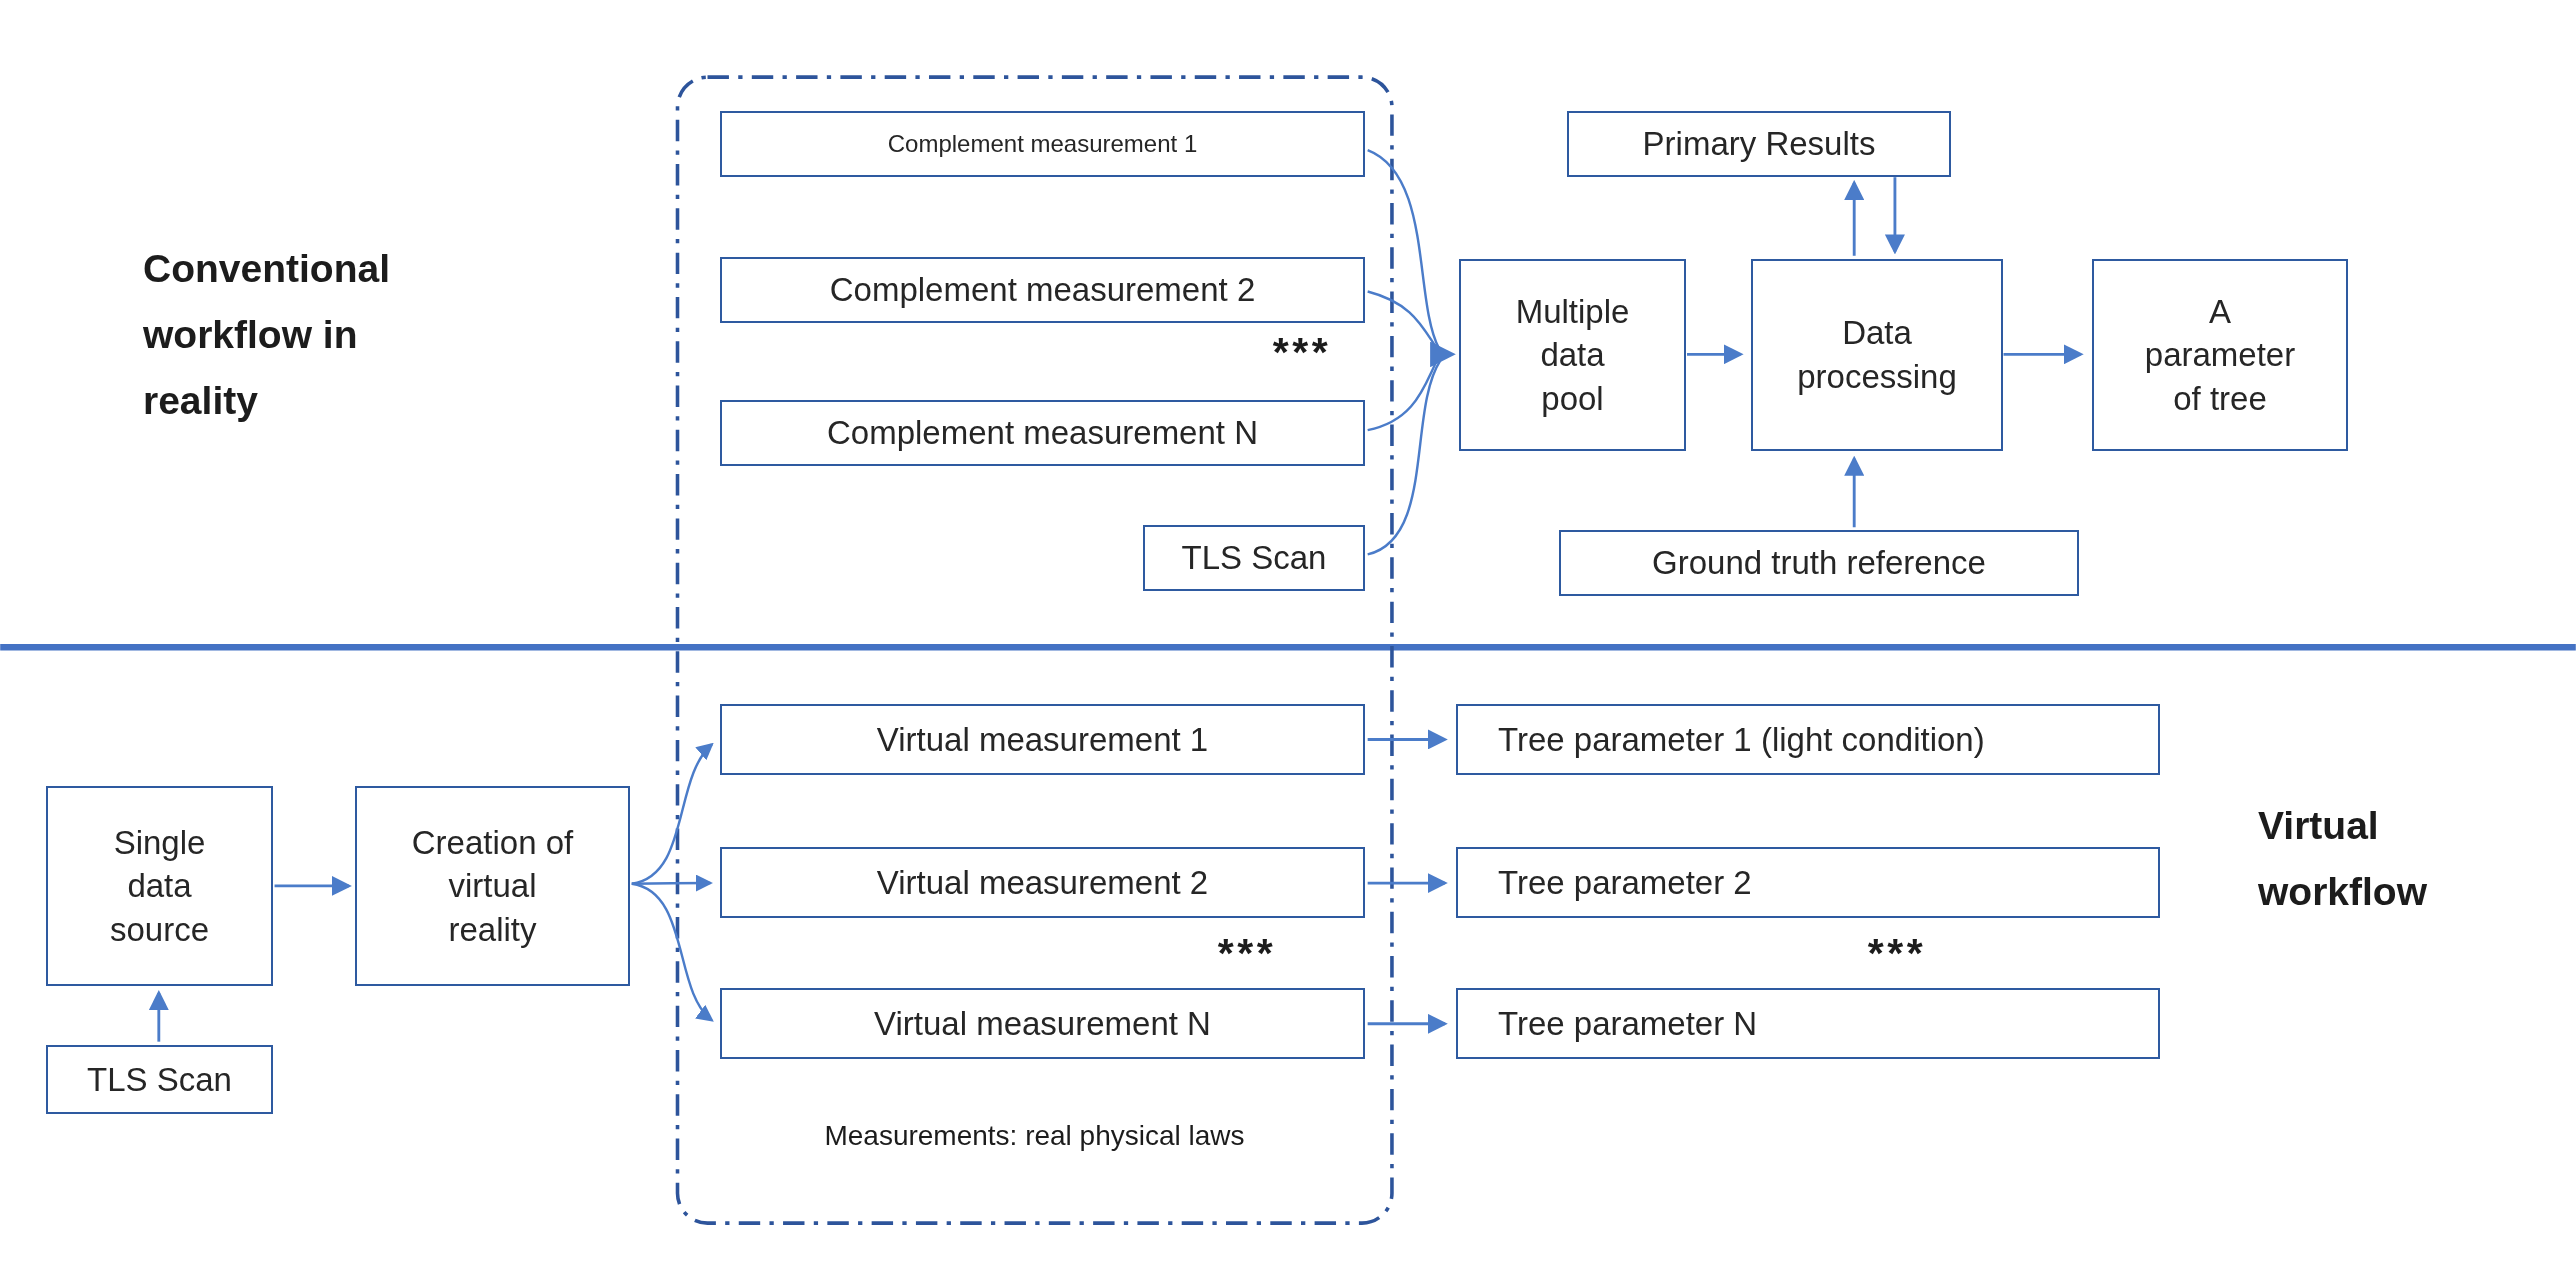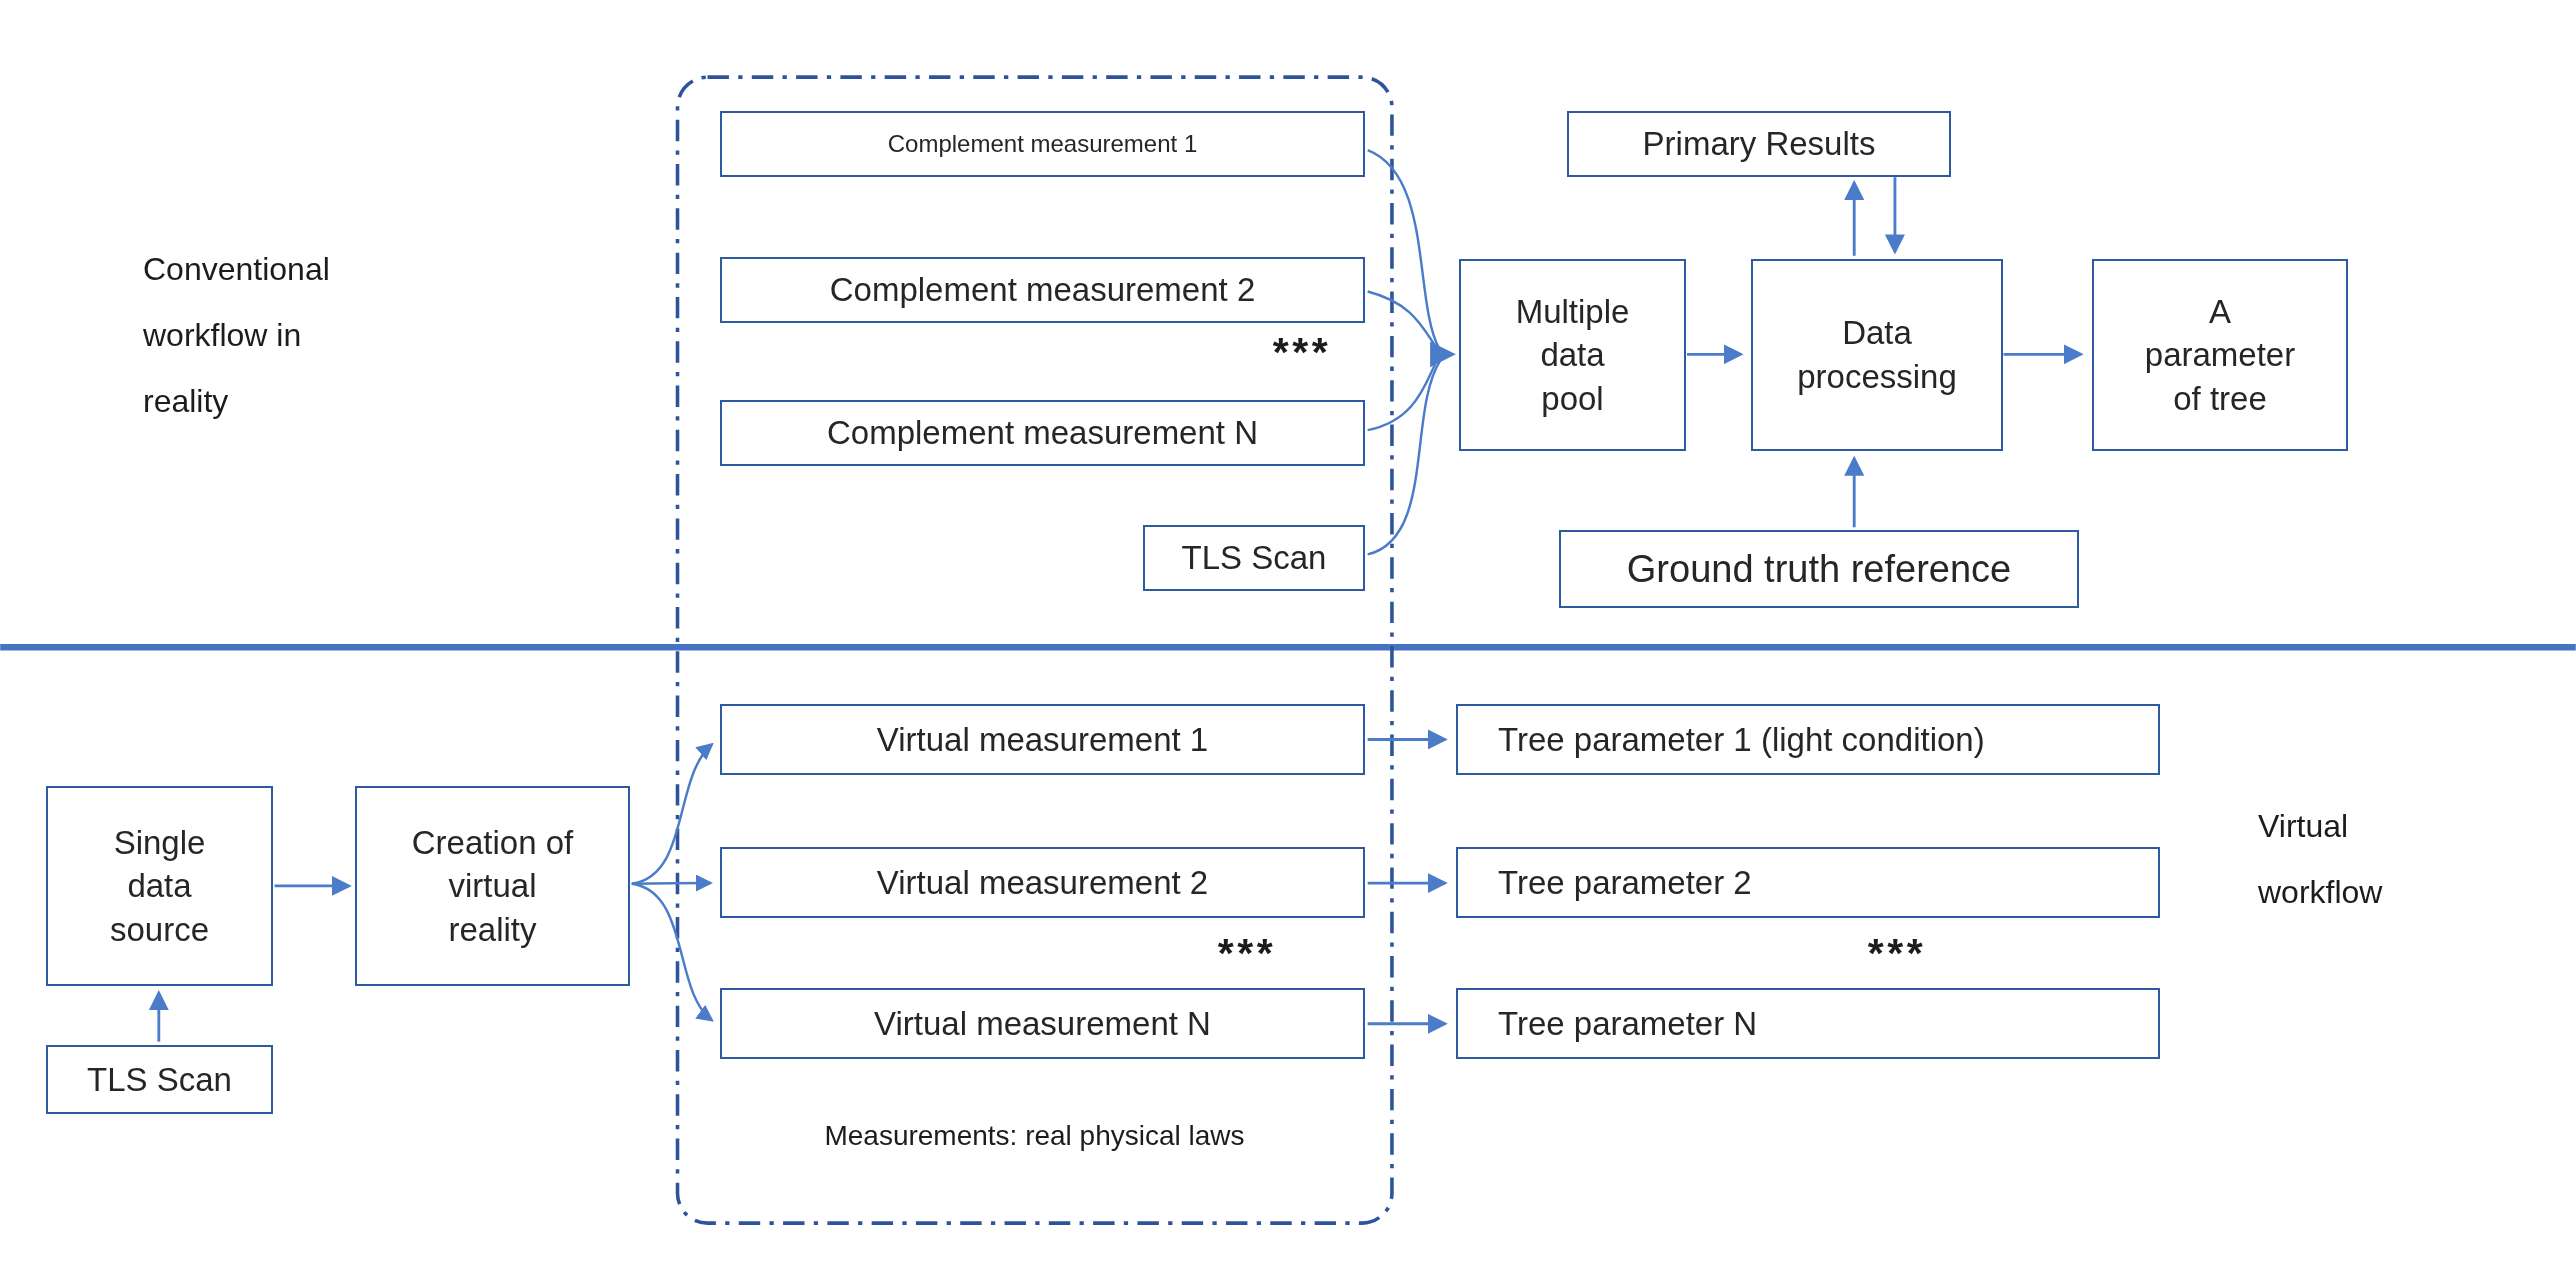--- a/index.html
+++ b/index.html
@@ -22,21 +22,21 @@
   .arrowfill { fill:var(--wire,#4b7cc9); }
   .node {
     position:absolute; box-sizing:border-box;
     background:#ffffff;
     border:2.9px solid var(--border,#2e5aa0);
     display:flex; align-items:center; justify-content:center;
     text-align:center; white-space:pre-line;
     line-height:1.32; color:var(--text,#262626);
   }
   .node.left-align { justify-content:flex-start; text-align:left; padding-left:40px; }
-  .sidelabel { position:absolute; font-size:32px; line-height:66px; color:#1c1c1c; }
+  .sidelabel { position:absolute; font-size:39px; line-height:66px; color:#1c1c1c;font-weight:bold; }
   .stars { position:absolute; transform:translate(-50%,-50%); font-size:41px; font-weight:600; letter-spacing:3.6px; color:#1c1c1c; }
   .footnote { position:absolute; left:677px; top:1115px; width:715px; text-align:center; font-size:28px; line-height:41px; color:#1c1c1c; }
 </style>
 </head>
 <body>
 
 <div id="canvas">
 
   <svg id="wires" viewBox="0 0 3605 1772">
     <defs>
@@ -85,21 +85,21 @@
       <div class="node" style="left: 1143px; top: 525px; width: 222px; height: 66px; font-size: 33px;">TLS Scan</div>
       <div class="node" style="left: 1459px; top: 259px; width: 227px; height: 192px; font-size: 33px;">Multiple
 data
 pool</div>
       <div class="node" style="left: 1567px; top: 111px; width: 384px; height: 66px; font-size: 33px;">Primary Results</div>
       <div class="node" style="left: 1751px; top: 259px; width: 252px; height: 192px; font-size: 33px;">Data
 processing</div>
       <div class="node" style="left: 2092px; top: 259px; width: 256px; height: 192px; font-size: 33px;">A
 parameter
 of tree</div>
-      <div class="node" style="left: 1559px; top: 530px; width: 520px; height: 78px; font-size: 38px;">Ground truth reference</div>
+      <div class="node" style="left: 1559px; top: 530px; width: 520px; height: 66px; font-size: 33px;">Ground truth reference</div>
       <div class="node" style="left: 46px; top: 786px; width: 227px; height: 200px; font-size: 33px;">Single
 data
 source</div>
       <div class="node" style="left: 46px; top: 1045px; width: 227px; height: 69px; font-size: 33px;">TLS Scan</div>
       <div class="node" style="left: 355px; top: 786px; width: 275px; height: 200px; font-size: 33px;">Creation of
 virtual
 reality</div>
       <div class="node" style="left: 720px; top: 704px; width: 645px; height: 71px; font-size: 33px;">Virtual measurement 1</div>
       <div class="node" style="left: 720px; top: 847px; width: 645px; height: 71px; font-size: 33px;">Virtual measurement 2</div>
       <div class="node" style="left: 720px; top: 988px; width: 645px; height: 71px; font-size: 33px;">Virtual measurement N</div>

